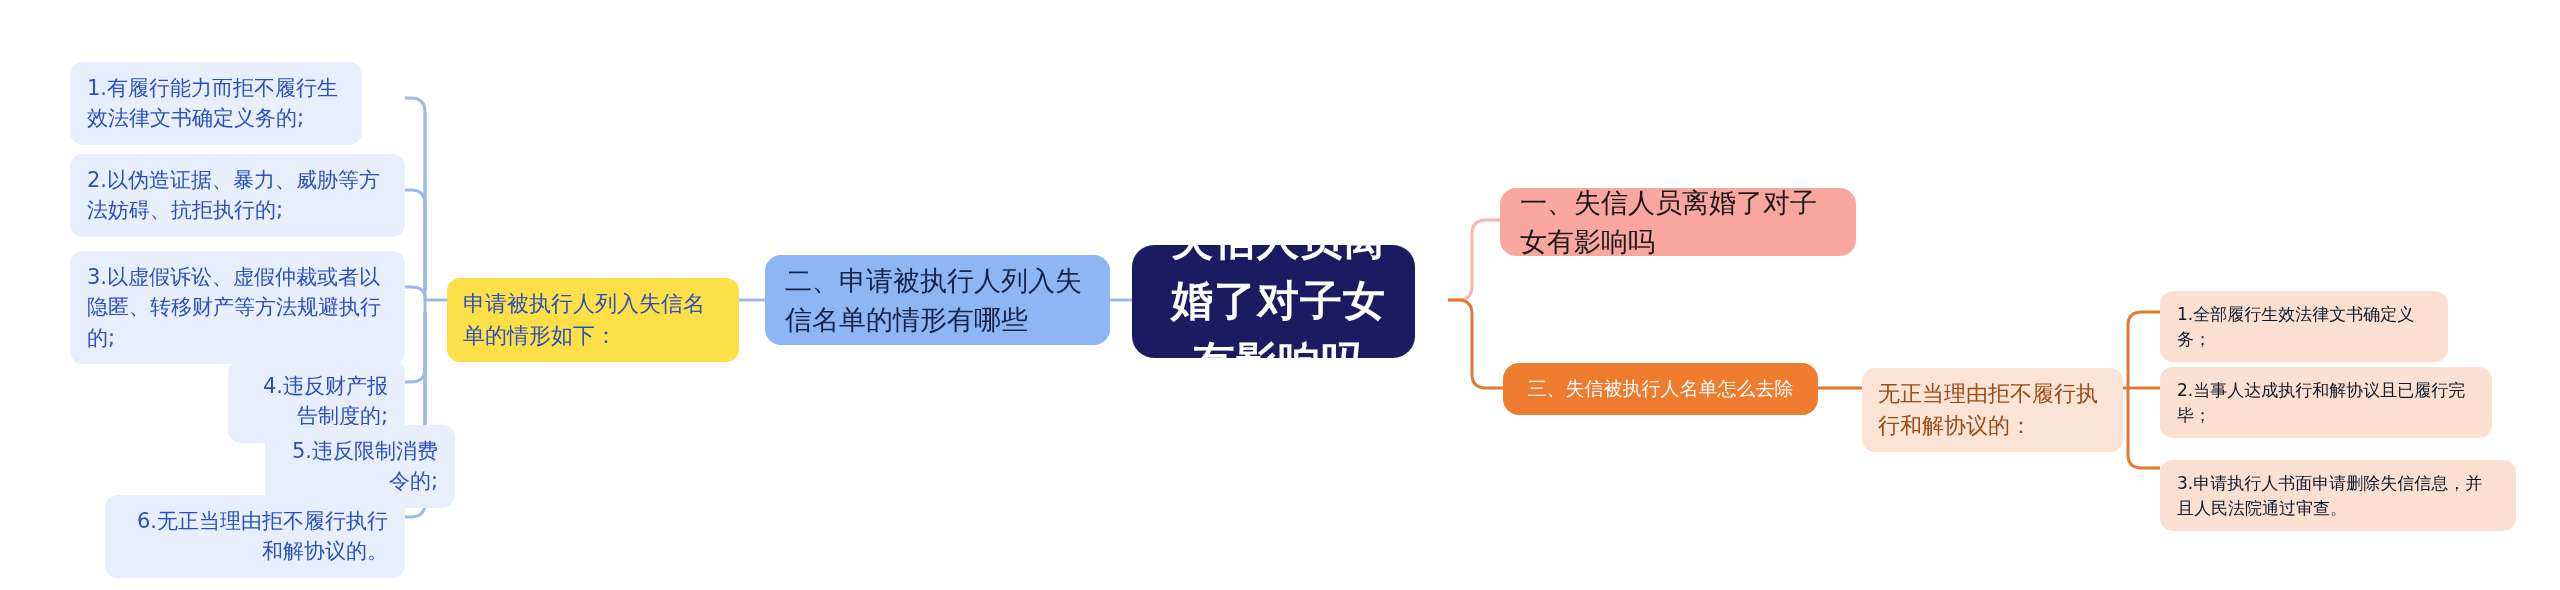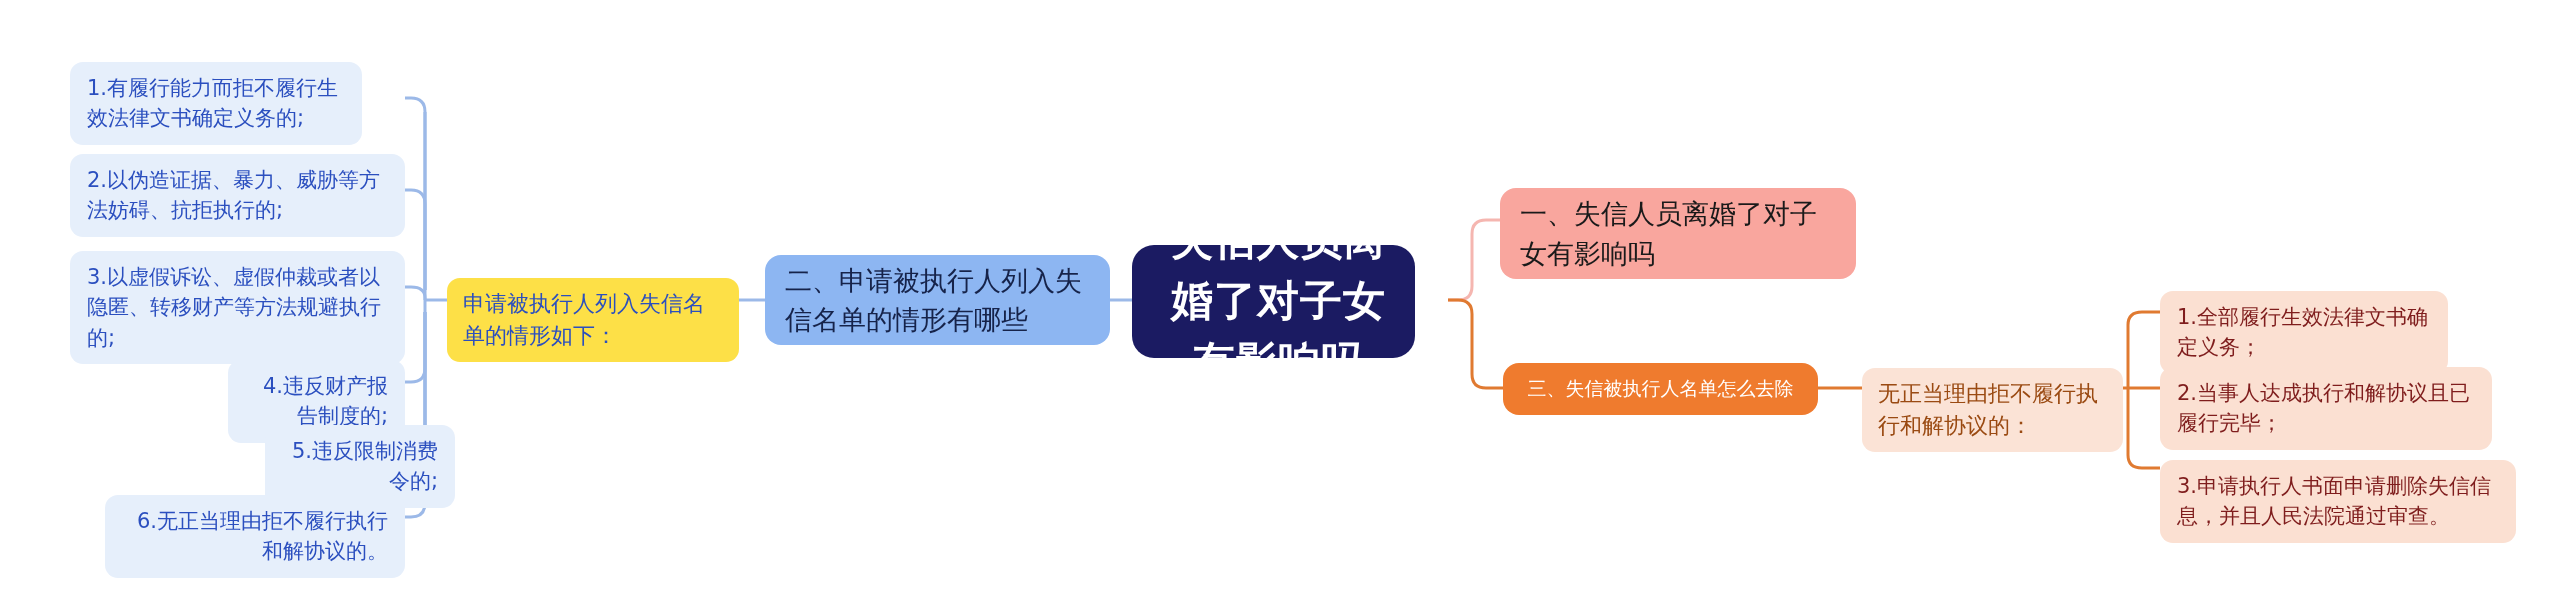--- a/index.html
+++ b/index.html
@@ -95,22 +95,22 @@
   .node-peach2 {
     background: #FBE3D6;
     color: #9A4A12;
     font-size: 22px;
     padding: 10px 16px;
     border-radius: 13px;
   }
   
   .node-peach3 {
     background: #FBE0D2;
-    color: #7f1d1d;
-    font-size: 21px;
+    color: #0f172a;
+    font-size: 17px;
     padding: 11px 17px;
     border-radius: 13px;
   }
 </style>
 </head>
 <body>
 
 <div id="canvas">
 
   <svg class="links" viewBox="0 0 2560 590" xmlns="http://www.w3.org/2000/svg">
@@ -188,21 +188,21 @@
   </div>
 
   <div class="node node-blue1" style="left:765px; top:255px; width:345px; height:90px;">
     <span>二、申请被执行人列入失信名单的情形有哪些</span>
   </div>
 
   <div class="node node-root" style="left:1132px; top:245px; width:283px; height:113px;padding-left:36px;">
     <span>失信人员离婚了对子女有影响吗</span>
   </div>
 
-  <div class="node node-pink" style="left:1500px; top:188px; width:356px; height:91px;">
+  <div class="node node-pink" style="left:1500px; top:188px; width:356px; height:68px;">
     <span>一、失信人员离婚了对子女有影响吗</span>
   </div>
 
   <div class="node node-orange" style="left:1503px; top:363px; width:315px; height:52px; justify-content:center;">
     <span>三、失信被执行人名单怎么去除</span>
   </div>
 
   <div class="node node-peach2" style="left:1862px; top:368px; width:261px;">
     <span>无正当理由拒不履行执行和解协议的：</span>
   </div>

